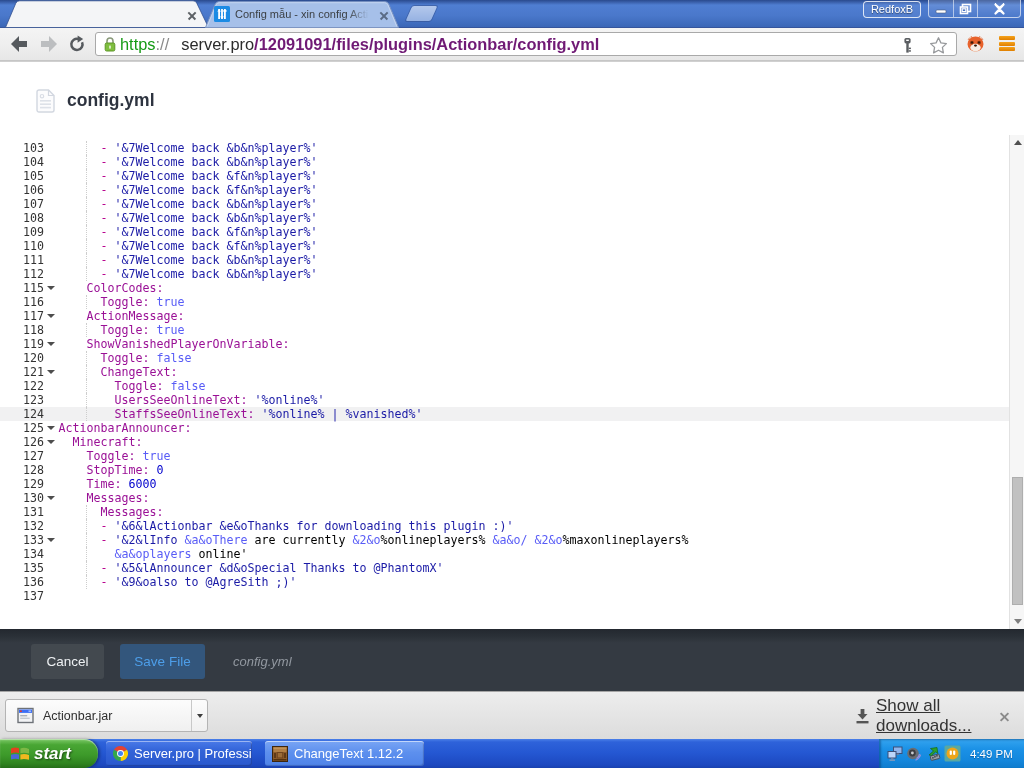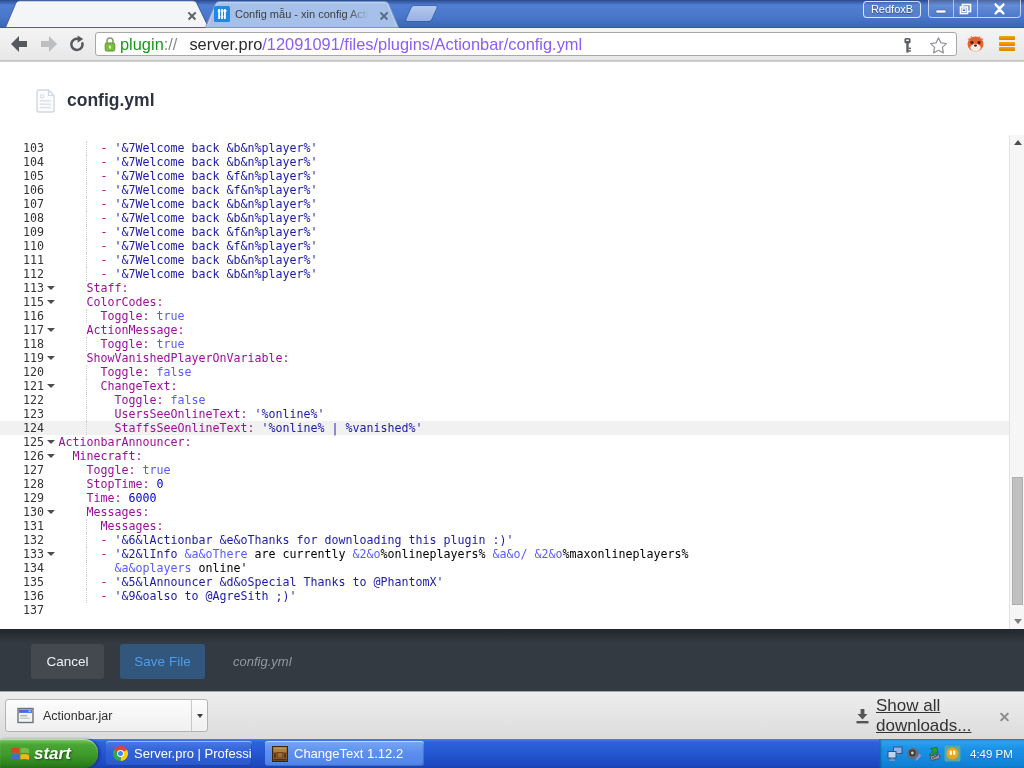--- a/index.html
+++ b/index.html
@@ -40,21 +40,21 @@
   #btn-minimize { width:24px; } #btn-restore { width:24px; } #btn-close { width:43px; }
 
   
   #toolbar { position:absolute; left:0; top:28px; width:1024px; height:33px;
     background:linear-gradient(180deg,#f4f4f4 0%,#eeeeee 55%,#e7e7e7 100%);
     border-bottom:1px solid #c6c6c6; }
   .nav-ic { position:absolute; top:0; }
   #omnibox { position:absolute; left:95px; top:4px; width:862px; height:24px; background:#fff;
     border:1px solid #a9a9a9; border-radius:3px; display:flex; align-items:center; }
   #omnibox .url { font-size:16.4px; white-space:pre; letter-spacing:0; }
-  .u-scheme { color:#169b16; } .u-sep { color:#8a8a8a; } .u-host { color:#2c2c2c;margin-left:12px; } .u-path { color:#8b5cf6; }
+  .u-scheme { color:#169b16; } .u-sep { color:#8a8a8a; } .u-host { color:#2c2c2c;margin-left:12px; } .u-path { color:#701a75;font-weight:bold; }
 
   
   #page { position:absolute; left:0; top:62px; width:1024px; height:567px; background:#fff; }
   #page-top-line { position:absolute; left:0; top:61px; width:1024px; height:1px; background:#d0d0d0; }
   #file-header { position:absolute; left:0; top:0; width:1024px; height:79px; background:#fff; }
   #file-title { position:absolute; left:67px; top:28px; font-size:17.5px; font-weight:bold; color:#2e3440; }
 
   
   #editor { position:absolute; left:0; top:79px; width:1024px; height:488px; overflow:hidden; }
   .row { position:relative; height:14px; width:1009px; white-space:pre;
@@ -190,21 +190,21 @@
       <path d="M15.1 7.2 A5.6 5.6 0 1 1 11.6 4.0" fill="none" stroke="#565a5e" stroke-width="2.5"></path>
       <path d="M10.6 0.6 L16.2 4.1 L10.6 7.8 Z" fill="#565a5e"></path>
     </svg>
 
     <div id="omnibox">
       <svg style="margin-left:8px;" width="12" height="15" viewBox="0 0 12 15">
         <path d="M3 6 V4.2 a3 3.2 0 0 1 6 0 V6" fill="none" stroke="#8a9a7a" stroke-width="1.6"></path>
         <rect x="1.2" y="6" width="9.6" height="8" rx="1.4" fill="#7fbe3f" stroke="#5d9626" stroke-width="1"></rect>
         <rect x="5.2" y="8.6" width="1.6" height="3" fill="#eaf5dc"></rect>
       </svg>
-      <span class="url" style="margin-left:4px;"><span class="u-scheme">plugin</span><span class="u-sep">://</span><span class="u-host">server.pro</span><span class="u-path">/12091091/files/plugins/Actionbar/config.yml</span></span>
+      <span class="url" style="margin-left:4px;"><span class="u-scheme">https</span><span class="u-sep">://</span><span class="u-host">server.pro</span><span class="u-path">/12091091/files/plugins/Actionbar/config.yml</span></span>
       <svg style="position:absolute; right:42px; top:4px;" width="13" height="17" viewBox="0 0 13 17">
         <rect x="3.4" y="1" width="6.2" height="5.4" rx="1.6" fill="#5b5e62"></rect>
         <rect x="5.2" y="2.6" width="2.6" height="1.4" fill="#fff"></rect>
         <rect x="5.3" y="6" width="2.4" height="9.6" fill="#5b5e62"></rect>
         <rect x="7.7" y="10.6" width="2.2" height="1.5" fill="#5b5e62"></rect>
         <rect x="7.7" y="13.2" width="2.2" height="1.5" fill="#5b5e62"></rect>
       </svg>
       <svg style="position:absolute; right:8px; top:3px;" width="19" height="19" viewBox="0 0 19 19">
         <path d="M9.5 1.8 L11.9 6.9 L17.4 7.6 L13.4 11.4 L14.4 16.9 L9.5 14.2 L4.6 16.9 L5.6 11.4 L1.6 7.6 L7.1 6.9 Z" fill="none" stroke="#97999c" stroke-width="1.3" stroke-linejoin="round"></path>
       </svg>
@@ -250,21 +250,20 @@
           <div class="row"><span class="ln">103</span><span class="fold"></span><span class="codeline"><span class="guide" style="left: 27.984px;"></span><span class="c-pl">      </span><span class="c-dash">-</span><span class="c-pl"> </span><span class="c-str">'&amp;7Welcome back &amp;b&amp;n%player%'</span></span></div>
           <div class="row"><span class="ln">104</span><span class="fold"></span><span class="codeline"><span class="guide" style="left: 27.984px;"></span><span class="c-pl">      </span><span class="c-dash">-</span><span class="c-pl"> </span><span class="c-str">'&amp;7Welcome back &amp;b&amp;n%player%'</span></span></div>
           <div class="row"><span class="ln">105</span><span class="fold"></span><span class="codeline"><span class="guide" style="left: 27.984px;"></span><span class="c-pl">      </span><span class="c-dash">-</span><span class="c-pl"> </span><span class="c-str">'&amp;7Welcome back &amp;f&amp;n%player%'</span></span></div>
           <div class="row"><span class="ln">106</span><span class="fold"></span><span class="codeline"><span class="guide" style="left: 27.984px;"></span><span class="c-pl">      </span><span class="c-dash">-</span><span class="c-pl"> </span><span class="c-str">'&amp;7Welcome back &amp;f&amp;n%player%'</span></span></div>
           <div class="row"><span class="ln">107</span><span class="fold"></span><span class="codeline"><span class="guide" style="left: 27.984px;"></span><span class="c-pl">      </span><span class="c-dash">-</span><span class="c-pl"> </span><span class="c-str">'&amp;7Welcome back &amp;b&amp;n%player%'</span></span></div>
           <div class="row"><span class="ln">108</span><span class="fold"></span><span class="codeline"><span class="guide" style="left: 27.984px;"></span><span class="c-pl">      </span><span class="c-dash">-</span><span class="c-pl"> </span><span class="c-str">'&amp;7Welcome back &amp;b&amp;n%player%'</span></span></div>
           <div class="row"><span class="ln">109</span><span class="fold"></span><span class="codeline"><span class="guide" style="left: 27.984px;"></span><span class="c-pl">      </span><span class="c-dash">-</span><span class="c-pl"> </span><span class="c-str">'&amp;7Welcome back &amp;f&amp;n%player%'</span></span></div>
           <div class="row"><span class="ln">110</span><span class="fold"></span><span class="codeline"><span class="guide" style="left: 27.984px;"></span><span class="c-pl">      </span><span class="c-dash">-</span><span class="c-pl"> </span><span class="c-str">'&amp;7Welcome back &amp;f&amp;n%player%'</span></span></div>
           <div class="row"><span class="ln">111</span><span class="fold"></span><span class="codeline"><span class="guide" style="left: 27.984px;"></span><span class="c-pl">      </span><span class="c-dash">-</span><span class="c-pl"> </span><span class="c-str">'&amp;7Welcome back &amp;b&amp;n%player%'</span></span></div>
           <div class="row"><span class="ln">112</span><span class="fold"></span><span class="codeline"><span class="guide" style="left: 27.984px;"></span><span class="c-pl">      </span><span class="c-dash">-</span><span class="c-pl"> </span><span class="c-str">'&amp;7Welcome back &amp;b&amp;n%player%'</span></span></div>
-          <div class="row"><span class="ln">113</span><span class="fold"><i></i></span><span class="codeline"><span class="c-pl">    </span><span class="c-key">Staff:</span></span></div>
           <div class="row"><span class="ln">115</span><span class="fold"><i></i></span><span class="codeline"><span class="c-pl">    </span><span class="c-key">ColorCodes:</span></span></div>
           <div class="row"><span class="ln">116</span><span class="fold"></span><span class="codeline"><span class="guide" style="left: 27.984px;"></span><span class="c-pl">      </span><span class="c-key">Toggle:</span><span class="c-pl"> </span><span class="c-bool">true</span></span></div>
           <div class="row"><span class="ln">117</span><span class="fold"><i></i></span><span class="codeline"><span class="c-pl">    </span><span class="c-key">ActionMessage:</span></span></div>
           <div class="row"><span class="ln">118</span><span class="fold"></span><span class="codeline"><span class="guide" style="left: 27.984px;"></span><span class="c-pl">      </span><span class="c-key">Toggle:</span><span class="c-pl"> </span><span class="c-bool">true</span></span></div>
           <div class="row"><span class="ln">119</span><span class="fold"><i></i></span><span class="codeline"><span class="c-pl">    </span><span class="c-key">ShowVanishedPlayerOnVariable:</span></span></div>
           <div class="row"><span class="ln">120</span><span class="fold"></span><span class="codeline"><span class="guide" style="left: 27.984px;"></span><span class="c-pl">      </span><span class="c-key">Toggle:</span><span class="c-pl"> </span><span class="c-bool">false</span></span></div>
           <div class="row"><span class="ln">121</span><span class="fold"><i></i></span><span class="codeline"><span class="guide" style="left: 27.984px;"></span><span class="c-pl">      </span><span class="c-key">ChangeText:</span></span></div>
           <div class="row"><span class="ln">122</span><span class="fold"></span><span class="codeline"><span class="guide" style="left: 27.984px;"></span><span class="c-pl">        </span><span class="c-key">Toggle:</span><span class="c-pl"> </span><span class="c-bool">false</span></span></div>
           <div class="row"><span class="ln">123</span><span class="fold"></span><span class="codeline"><span class="guide" style="left: 27.984px;"></span><span class="c-pl">        </span><span class="c-key">UsersSeeOnlineText:</span><span class="c-pl"> </span><span class="c-str">'%online%'</span></span></div>
           <div class="row active"><span class="ln">124</span><span class="fold"></span><span class="codeline"><span class="guide" style="left: 27.984px;"></span><span class="c-pl">        </span><span class="c-key">StaffsSeeOnlineText:</span><span class="c-pl"> </span><span class="c-str">'%online% | %vanished%'</span></span></div>

